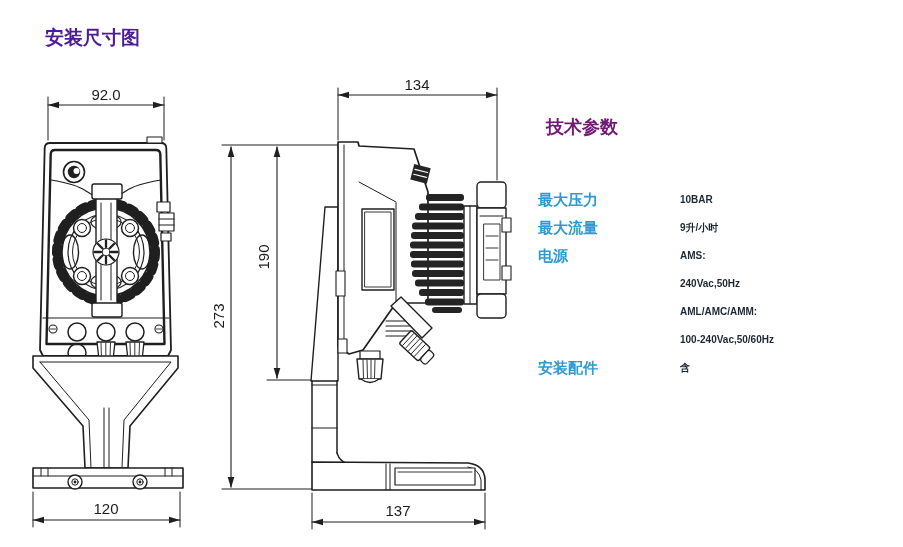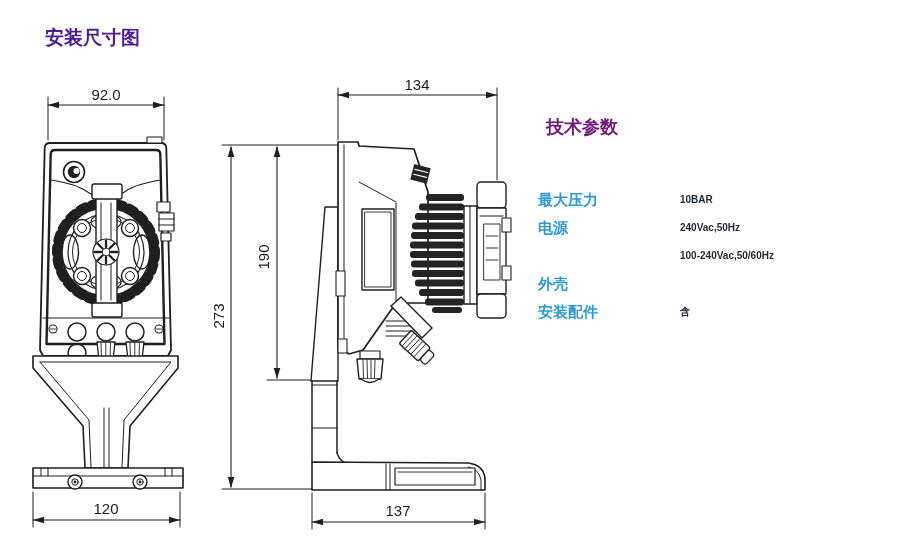--- a/index.html
+++ b/index.html
@@ -299,34 +299,41 @@
     <h2>技术参数</h2>
     <div class="spec-rows">
 
       <div class="spec-row">
         <div class="spec-label">最大压力</div>
         <div class="spec-vals">
             <div>10BAR</div>
           </div>
       </div>
 
+      <div class="spec-row">
+        <div class="spec-label">最大流量</div>
+        <div class="spec-vals">
+            <div>9升/小时</div>
+          </div>
+      </div>
 
       <div class="spec-row">
         <div class="spec-label">电源</div>
         <div class="spec-vals">
+          <div>AMS:</div>
           <div>240Vac,50Hz</div>
+          <div>AML/AMC/AMM:</div>
           <div>100-240Vac,50/60Hz</div>
         </div>
       </div>
 
       <div class="spec-row">
       </div>
 
       <div class="spec-row">
-        <div class="spec-label">外壳</div>
       </div>
 
       <div class="spec-row">
         <div class="spec-label">安装配件</div>
         <div class="spec-vals">
             <div>含</div>
           </div>
       </div>
 
     </div>

